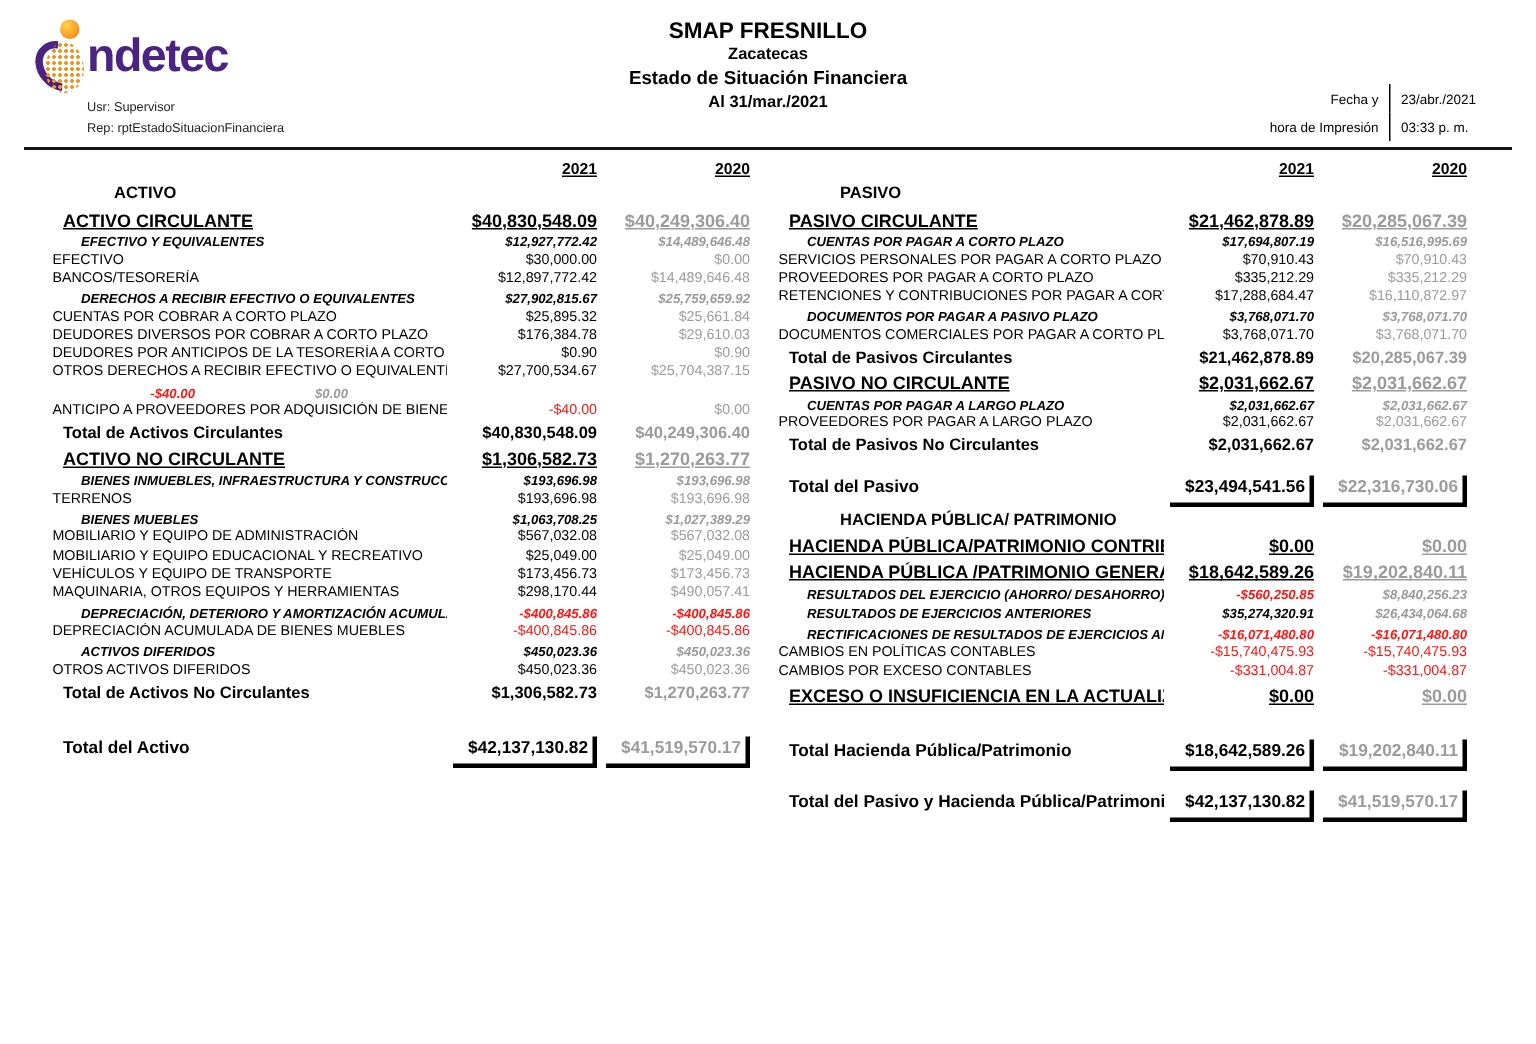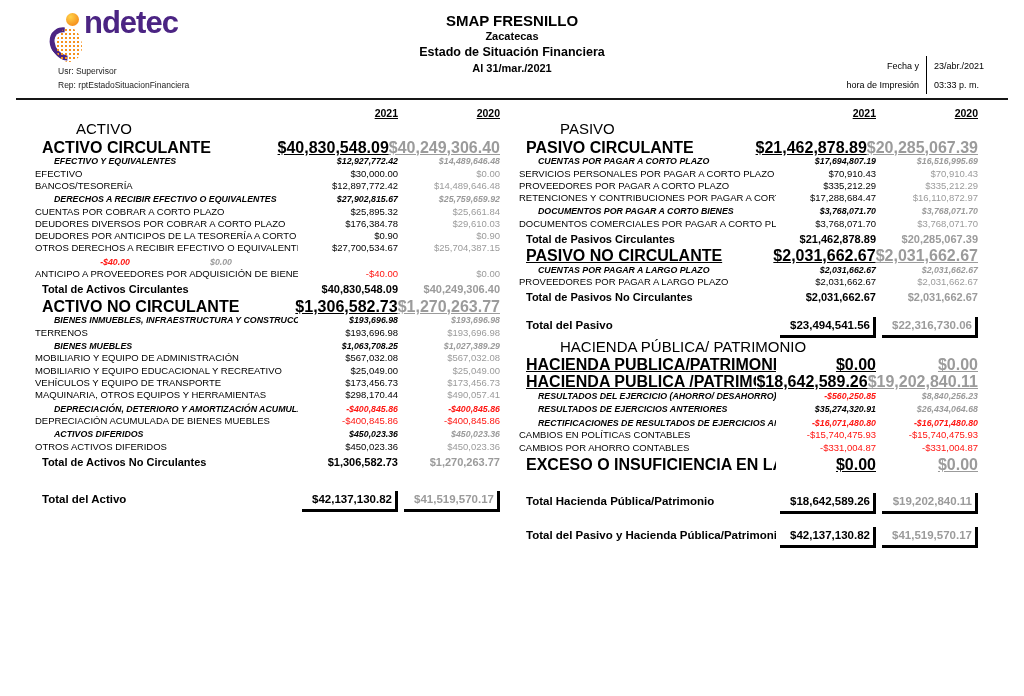--- a/index.html
+++ b/index.html
@@ -9,21 +9,21 @@
     --neg:#ff1612;
     --ink:#000000;
   }
   *{margin:0;padding:0;box-sizing:border-box;}
   html,body{width:1024px;height:696px;background:#ffffff;overflow:hidden;}
   body{font-family:"Liberation Sans", sans-serif;color:var(--ink);}
   .page{position:relative;width:1024px;height:696px;background:#fff;}
 
   
   .hdr{position:relative;margin:0 16px;height:100px;border-bottom:2px solid #161616;}
-  .logo{position:absolute;left:38px;top:10px;display:flex;align-items:flex-start;height:54px;}
+  .logo{position:absolute;left:12px;top:10px;display:flex;align-items:center;height:54px;}
   .logo-i{position:relative;width:30px;height:54px;}
   .logo-ball{position:absolute;left:12px;top:3px;width:13px;height:13px;border-radius:50%;
     background:radial-gradient(circle at 35% 30%, #ffd24a, var(--orange) 72%);}
   .logo-dots{position:absolute;left:2px;top:18px;width:26px;height:34px;
     border-radius:50%/55% 55% 45% 45%;
     background-image:radial-gradient(var(--orange) 1.1px, rgba(0,0,0,0) 1.35px);
     background-size:4px 4px;}
   .logo-arc{position:absolute;left:-3px;top:16px;width:30px;height:36px;border:5px solid transparent;
     border-left-color:var(--purple);border-top-color:var(--purple);border-radius:50%;transform:rotate(-42deg);}
   .logo-text{color:var(--purple);font-weight:bold;font-size:31px;line-height:.85;letter-spacing:-1px;}
@@ -48,24 +48,24 @@
   .panel.right{width:464px;margin-left:14px;}
 
   .row{display:flex;align-items:baseline;line-height:12.3px;}
   .lbl{flex:1 1 auto;overflow:hidden;white-space:nowrap;}
   .val{flex:0 0 100px;text-align:right;white-space:nowrap;}
   .val.v2{flex-basis:102px;}
 
   .years{font-size:10.5px;font-weight:bold;line-height:14px;}
   .years .val span{text-decoration:underline;}
 
-  .title{font-size:15px;font-weight:normal;line-height:16px;margin-top:1px;}
+  .title{font-size:11px;font-weight:bold;line-height:16px;margin-top:1px;}
   .title .lbl{padding-left:46px;}
 
-  .major{font-size:16px;font-weight:bold;line-height:13.5px;margin-top:3.5px;}
+  .major{font-size:12px;font-weight:bold;line-height:13.5px;margin-top:3.5px;}
   .major .lbl{padding-left:12px;}
   .major .lbl span,.major .val span{text-decoration:underline;}
 
   .group{font-size:8.8px;font-weight:bold;font-style:italic;line-height:12.5px;margin-top:1px;}
   .group .lbl{padding-left:24px;}
 
   .detail{font-size:9.5px;}
   .detail .lbl{padding-left:5px;}
 
   .total{font-size:11px;font-weight:bold;line-height:14px;margin-top:1.5px;}
@@ -290,21 +290,21 @@
           <div class="lbl"><span>PROVEEDORES POR PAGAR A CORTO PLAZO</span></div>
           <div class="val v1"><span>$335,212.29</span></div>
           <div class="val v2"><span class="muted2">$335,212.29</span></div>
         </div>
         <div class="row detail">
           <div class="lbl"><span>RETENCIONES Y CONTRIBUCIONES POR PAGAR A CORTO PLA</span></div>
           <div class="val v1"><span>$17,288,684.47</span></div>
           <div class="val v2"><span class="muted2">$16,110,872.97</span></div>
         </div>
         <div class="row group">
-          <div class="lbl"><span>DOCUMENTOS POR PAGAR A CORTO BIENES</span></div>
+          <div class="lbl"><span>DOCUMENTOS POR PAGAR A PASIVO PLAZO</span></div>
           <div class="val v1"><span>$3,768,071.70</span></div>
           <div class="val v2"><span class="muted2">$3,768,071.70</span></div>
         </div>
         <div class="row detail">
           <div class="lbl"><span>DOCUMENTOS COMERCIALES POR PAGAR A CORTO PLAZO</span></div>
           <div class="val v1"><span>$3,768,071.70</span></div>
           <div class="val v2"><span class="muted2">$3,768,071.70</span></div>
         </div>
         <div class="row total">
           <div class="lbl"><span>Total de Pasivos Circulantes</span></div>
@@ -364,21 +364,21 @@
           <div class="lbl"><span>RECTIFICACIONES DE RESULTADOS DE EJERCICIOS ANTERIORES</span></div>
           <div class="val v1"><span class="neg">-$16,071,480.80</span></div>
           <div class="val v2"><span class="neg">-$16,071,480.80</span></div>
         </div>
         <div class="row detail">
           <div class="lbl"><span>CAMBIOS EN POLÍTICAS CONTABLES</span></div>
           <div class="val v1"><span class="neg">-$15,740,475.93</span></div>
           <div class="val v2"><span class="neg">-$15,740,475.93</span></div>
         </div>
         <div class="row detail">
-          <div class="lbl"><span>CAMBIOS POR AHORRO CONTABLES</span></div>
+          <div class="lbl"><span>CAMBIOS POR EXCESO CONTABLES</span></div>
           <div class="val v1"><span class="neg">-$331,004.87</span></div>
           <div class="val v2"><span class="neg">-$331,004.87</span></div>
         </div>
         <div class="row major">
           <div class="lbl"><span>EXCESO O INSUFICIENCIA EN LA ACTUALIZACIÓN DE LA HA</span></div>
           <div class="val v1"><span>$0.00</span></div>
           <div class="val v2"><span class="muted2">$0.00</span></div>
         </div>
         <div class="gap_lg"></div>
         <div class="row grand">

